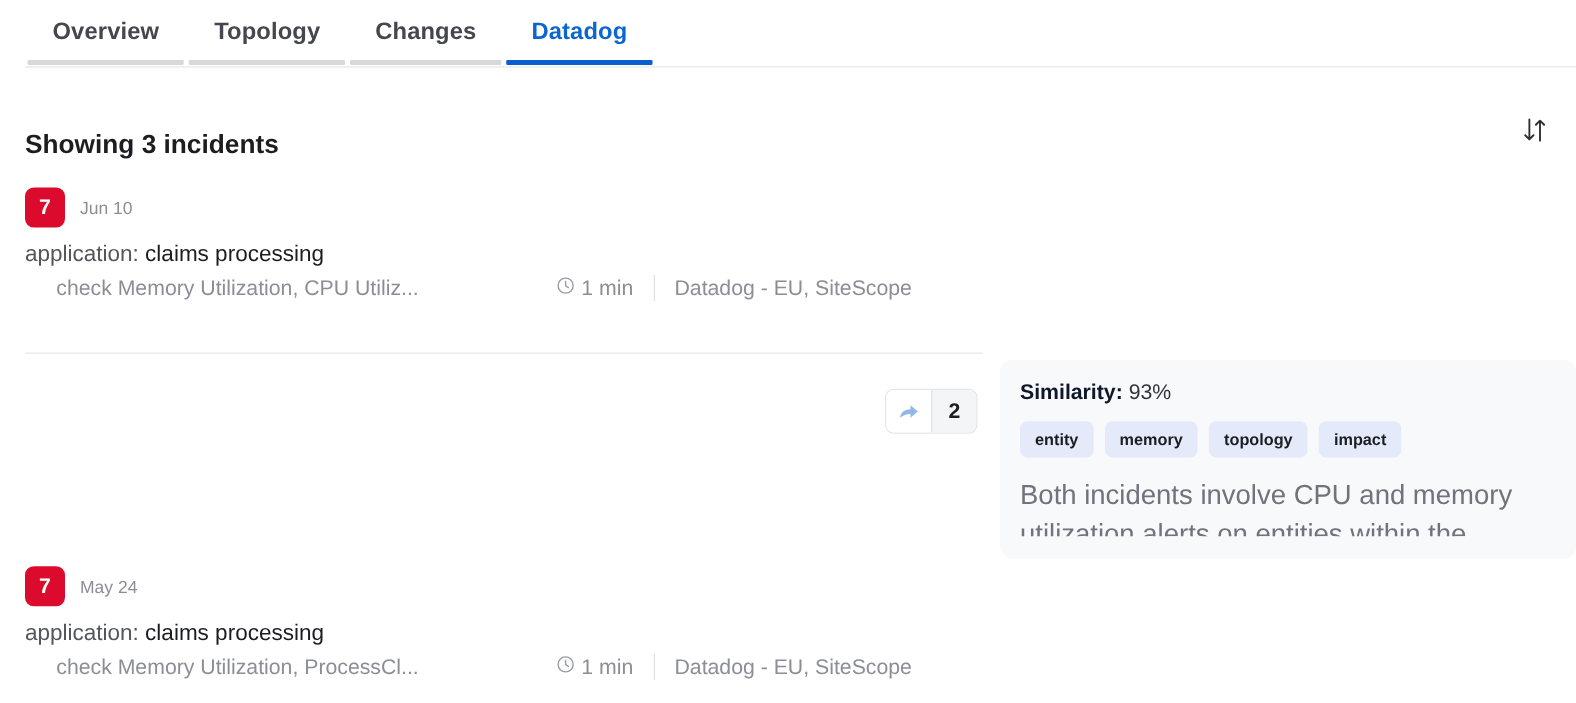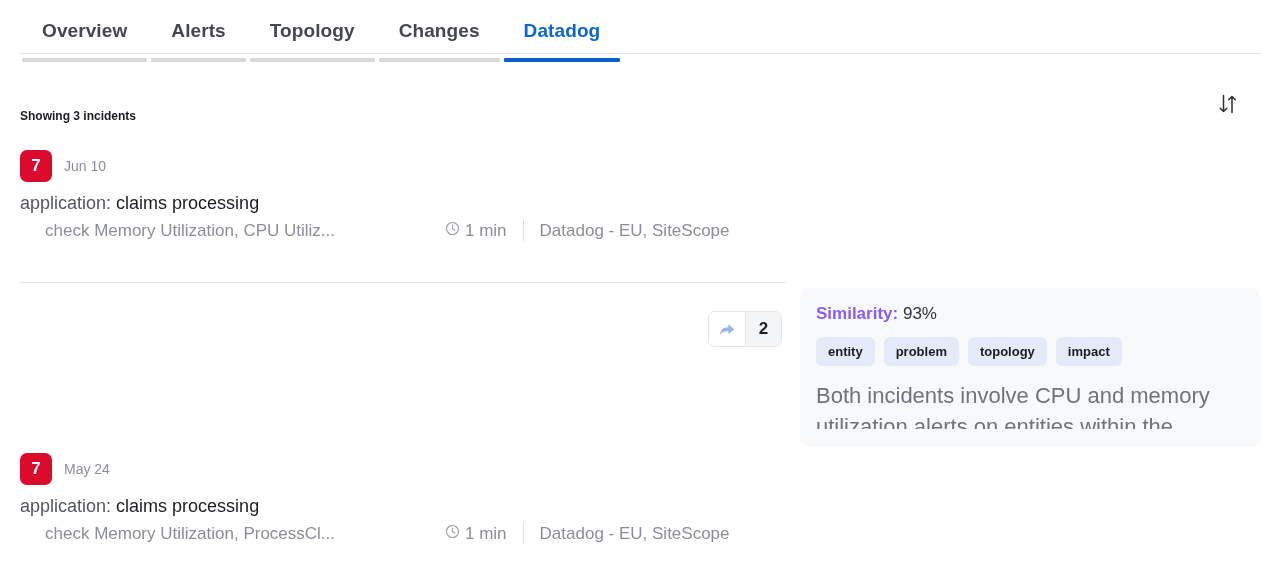--- a/index.html
+++ b/index.html
@@ -23,21 +23,21 @@
   .tabbar-underline {
     position: absolute;
     left: 20px;
     right: 0;
     bottom: 0;
     height: 1px;
     background: #e7e7e9;
   }
   .tab {
     position: relative;
-    height: 62px;
+    height: 52px;
     display: flex;
     align-items: center;
     padding: 0 22px;
     font-size: 19px;
     font-weight: bold;
     color: #44474d;
     letter-spacing: 0.1px;
     white-space: nowrap;
     cursor: pointer;
   }
@@ -55,21 +55,21 @@
 
   
   .toolbar {
     display: flex;
     align-items: center;
     justify-content: space-between;
     padding: 26px 20px 0 20px;
     height: 74px;
   }
   .showing-text {
-    font-size: 12px;
+    font-size: 21px;
     font-weight: bold;
     color: #1b1d21;
     margin-top: 24px;
   }
   .toolbar-right {
     display: flex;
     align-items: center;
     gap: 17px;
   }
   .select-box {
@@ -206,21 +206,21 @@
     left: 800px;
     width: 461px;
     background: #f8f9fa;
     border-radius: 10px;
     padding: 16px 18px 18px 16px;
   }
   .sim-head {
     font-size: 17px;
     color: #30333a;
   }
-  .sim-head b { color: #8b5cf6; }
+  .sim-head b { color: #0f172a; }
   .tag-row {
     display: flex;
     gap: 9px;
     margin-top: 13px;
   }
   .tag {
     background: #e4eaf9;
     color: #1b1d21;
     font-size: 13px;
     font-weight: bold;
@@ -238,24 +238,20 @@
   }
 </style>
 </head>
 <body>
 
 <div class="tabbar">
   <div class="tabbar-underline"></div>
 
   <div class="tab">
     <span>Overview</span>
-    <span class="tab-rule"></span>
-  </div>
-  <div class="tab">
-    <span>Alerts</span>
     <span class="tab-rule"></span>
   </div>
   <div class="tab">
     <span>Topology</span>
     <span class="tab-rule"></span>
   </div>
   <div class="tab">
     <span>Changes</span>
     <span class="tab-rule"></span>
   </div>
@@ -316,21 +312,21 @@
       <div class="share-count">2</div>
     </div>
 
     <div class="sim-panel" style="top:160px;">
       <div class="sim-head">
         <b>Similarity:</b>
         <span>93%</span>
       </div>
       <div class="tag-row">
         <span class="tag">entity</span>
-        <span class="tag">problem</span>
+        <span class="tag">memory</span>
         <span class="tag">topology</span>
         <span class="tag">impact</span>
       </div>
       <div class="sim-desc">Both incidents involve CPU and memory utilization alerts on entities within the claim...</div>
     </div>
 
     <div class="row-sep" style="top:154px;"></div>
   </div>
 
   <div class="row" style="top:0;">

